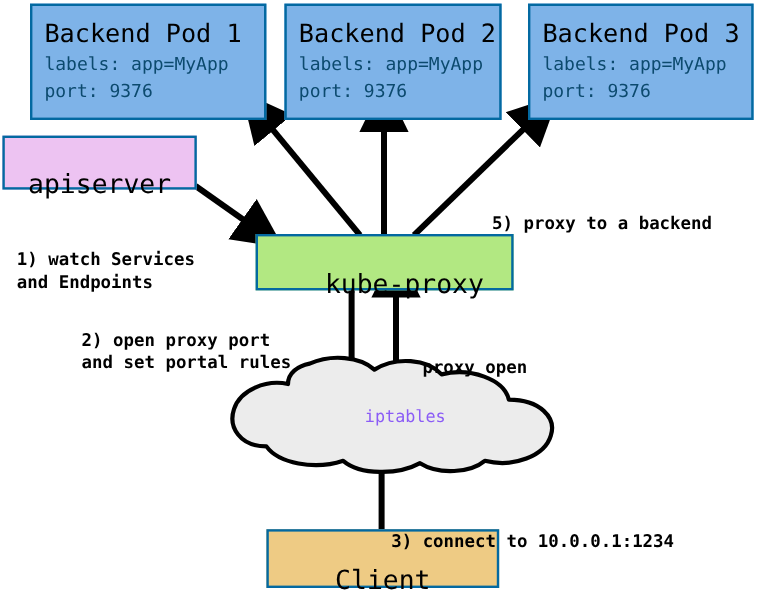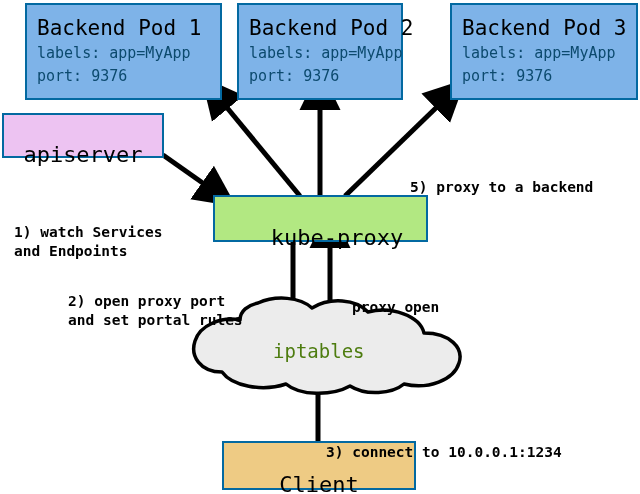--- a/index.html
+++ b/index.html
@@ -59,23 +59,24 @@
     font-family: "DejaVu Sans Mono", "Liberation Mono", monospace;
     font-size: 14.5px;
     font-weight: bold;
     line-height: 19px;
     color: #000000;
     white-space: pre;
     margin-top: 32px;
   }
   .cloud-label {
     position: absolute;
-    font-size: 19px;
-    color: #4d7c0f;
+    font-size: 14px;
+    color: #8b5cf6;
     white-space: nowrap;
+    margin-left: 31px;
   }
 </style>
 </head>
 <body>
 
 <div id="canvas">
 
   <svg class="layer" viewBox="0 0 640 494">
     <defs>
       <marker id="ah" markerWidth="9" markerHeight="9" refX="1.2" refY="4.5" orient="auto" markerUnits="strokeWidth">
@@ -126,49 +127,49 @@
                C 240 311, 248 305, 258 303 Z" fill="#ececec" stroke="#000000" stroke-width="3.5" stroke-linejoin="round"></path>
     </g>
   </svg>
 
   <div class="node pod-box" style="left:25px; top:3px; width:197px; height:97px; background:#7eb3e8;">
     <div class="pod-title">Backend Pod 1</div>
     <div class="pod-line">labels: app=MyApp</div>
     <div class="pod-line">port: 9376</div>
   </div>
 
-  <div class="node pod-box" style="left:237px; top:3px; width:166px; height:97px; background:#7eb3e8;">
+  <div class="node pod-box" style="left:237px; top:3px; width:181px; height:97px; background:#7eb3e8;">
     <div class="pod-title">Backend Pod 2</div>
     <div class="pod-line">labels: app=MyApp</div>
     <div class="pod-line">port: 9376</div>
   </div>
 
-  <div class="node pod-box" style="left:450px; top:3px; width:188px; height:97px; background:#7eb3e8;">
+  <div class="node pod-box" style="left:440px; top:3px; width:188px; height:97px; background:#7eb3e8;">
     <div class="pod-title">Backend Pod 3</div>
     <div class="pod-line">labels: app=MyApp</div>
     <div class="pod-line">port: 9376</div>
   </div>
 
   <div class="node" style="left:2px; top:113px; width:162px; height:45px; background:#edc3f2;">
     <div class="plain-label">apiserver</div>
   </div>
 
   <div class="node" style="left:213px; top:195px; width:215px; height:47px; background:#b2e882;padding-left:33px;">
     <div class="plain-label">kube-proxy</div>
   </div>
 
   <div class="cloud-label" style="left:273px; top:340px;">iptables</div>
 
   <div class="node" style="left:222px; top:441px; width:194px; height:49px; background:#eecb84;">
     <div class="plain-label">Client</div>
   </div>
 
-  <div class="annot" style="left:14px; top:191px;"><span>1) watch Services</span><br><span>and Endpoints</span></div>
+  <div class="annot" style="left:14px; top:176px;"><span>1) watch Services</span><br><span>and Endpoints</span></div>
 
-  <div class="annot" style="left:68px; top:260px;"><span>2) open proxy port</span><br><span>and set portal rules</span></div>
+  <div class="annot" style="left:68px; top:243px;"><span>2) open proxy port</span><br><span>and set portal rules</span></div>
 
   <div class="annot" style="left:326px; top:411px;"><span>3) connect to 10.0.0.1:1234</span></div>
 
   <div class="annot" style="left:352px; top:247px;"><br><span>proxy open</span></div>
 
   <div class="annot" style="left:410px; top:146px;"><span>5) proxy to a backend</span></div>
 
 </div>
 
 </body></html>

